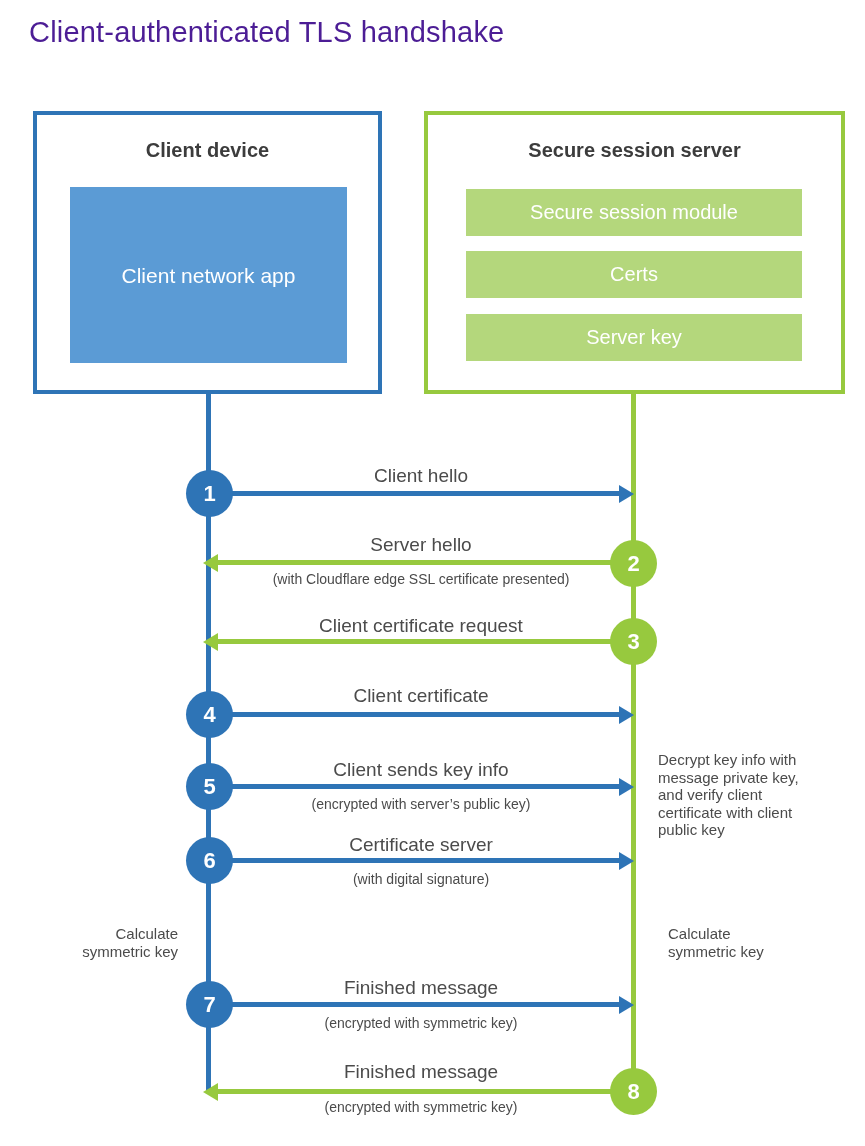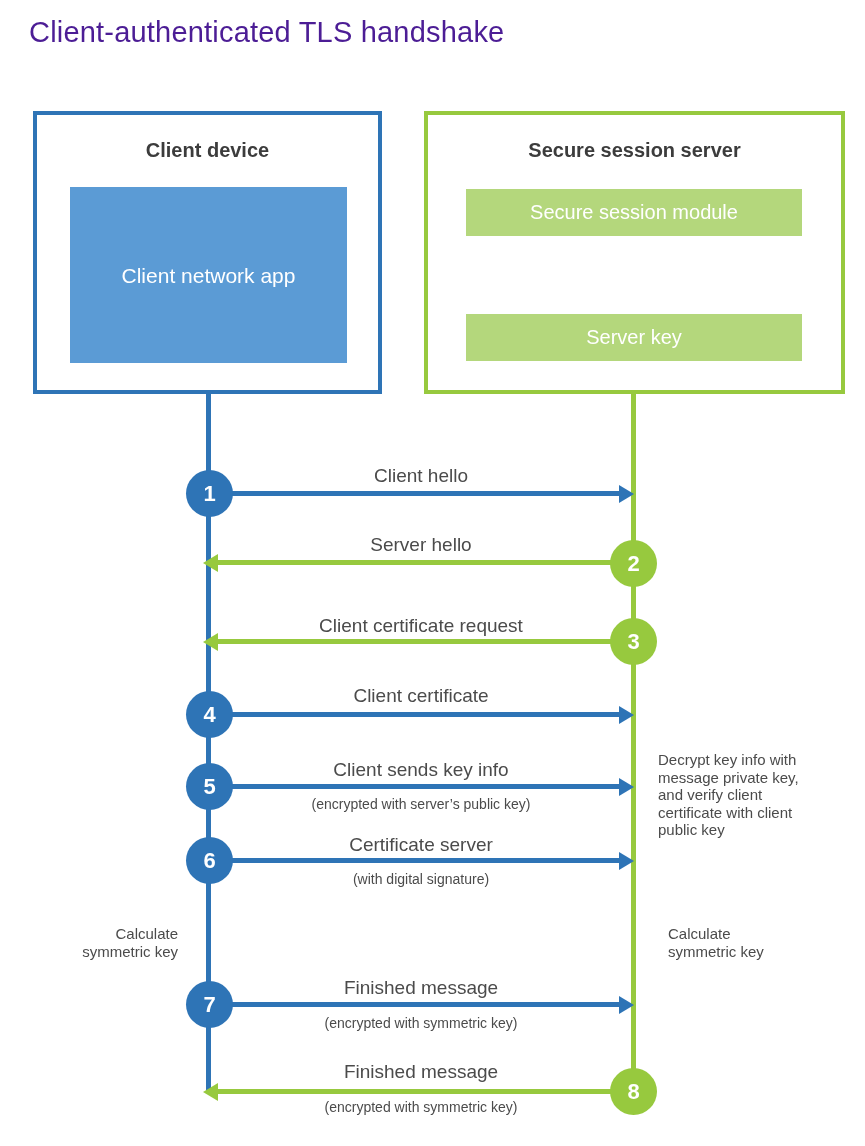--- a/index.html
+++ b/index.html
@@ -88,33 +88,35 @@
   <div class="abs client-box">
     <div class="box-title">Client device</div>
     <div class="client-app">
       <span>Client network app</span>
     </div>
   </div>
 
   <div class="abs server-box">
     <div class="box-title">Secure session server</div>
     <div class="server-bar bar-1">Secure session module</div>
+    <div class="server-bar bar-2">Certs</div>
     <div class="server-bar bar-3">Server key</div>
   </div>
 
   <div class="abs lifeline blue"></div>
   <div class="abs lifeline green"></div>
 
   <div class="abs msg-label" style="top:464px">Client hello</div>
   <div class="abs shaft blue" style="left:209px;top:491px;width:411px"></div>
   <div class="abs head right" style="left:619px;top:485px"></div>
 
   <div class="abs msg-label" style="top:533px">Server hello</div>
   <div class="abs shaft green" style="left:217px;top:560px;width:416px"></div>
   <div class="abs head left" style="left:203px;top:554px"></div>
+  <div class="abs msg-note" style="top:570px">(with Cloudflare edge SSL certificate presented)</div>
 
   <div class="abs msg-label" style="top:614px">Client certificate request</div>
   <div class="abs shaft green" style="left:217px;top:639px;width:416px"></div>
   <div class="abs head left" style="left:203px;top:633px"></div>
 
   <div class="abs msg-label" style="top:684px">Client certificate</div>
   <div class="abs shaft blue" style="left:209px;top:712px;width:411px"></div>
   <div class="abs head right" style="left:619px;top:706px"></div>
 
   <div class="abs msg-label" style="top:758px">Client sends key info</div>

